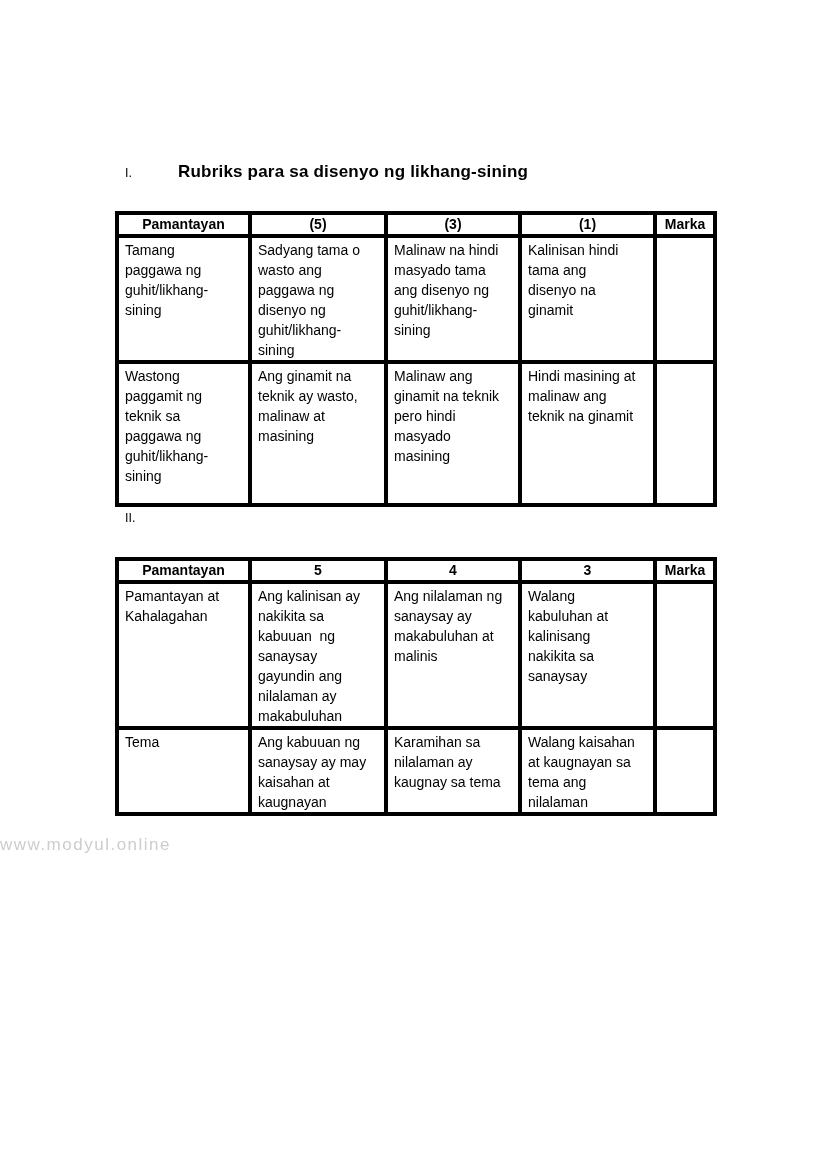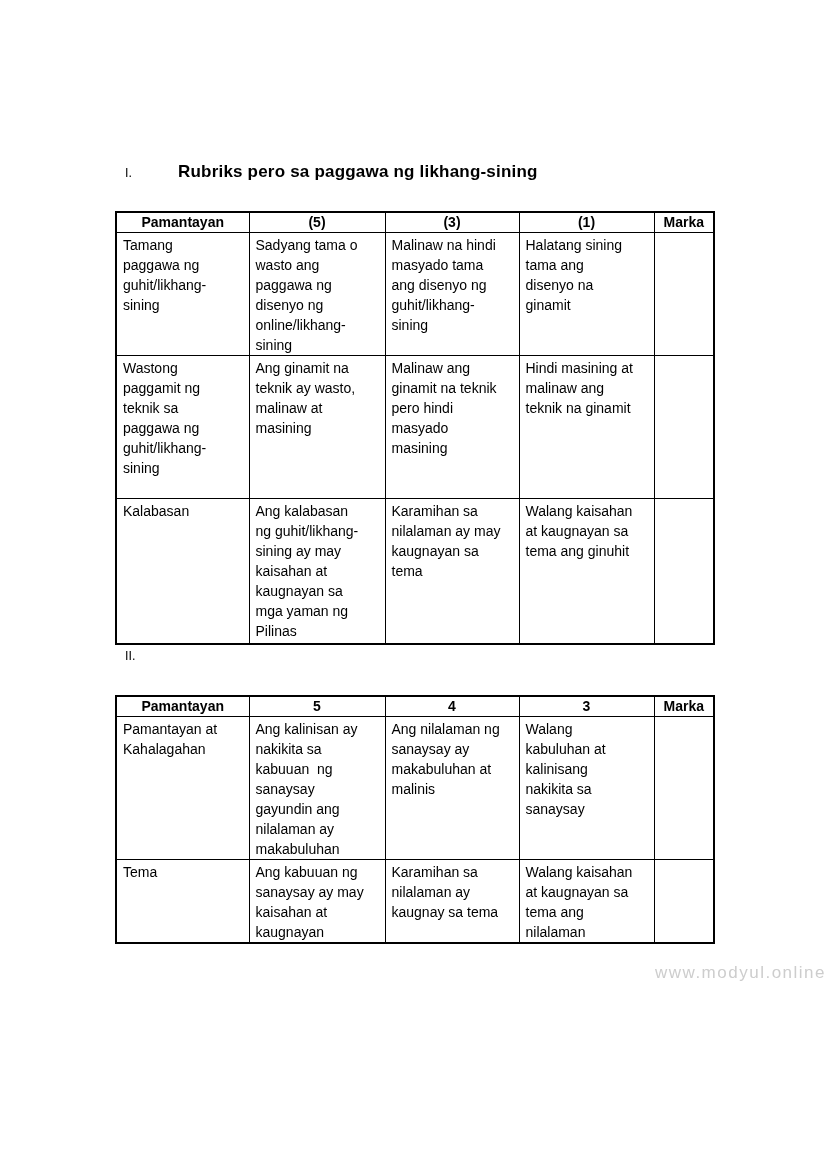--- a/index.html
+++ b/index.html
@@ -31,21 +31,21 @@
     font-weight: 700;
     letter-spacing: 0.2px;
   }
   table.rubric {
     border-collapse: collapse;
     table-layout: fixed;
     margin-left: 115px;
     border: 2px solid #000;
   }
   table.rubric th, table.rubric td {
-    border: 1px solid #000000;
+    border: 4px solid #000000;
     box-sizing: border-box;
   }
   table.rubric th {
     font-size: 14px;
     font-weight: 700;
     text-align: center;
     height: 20px;
     padding: 0 2px;
     line-height: 19px;
   }
@@ -69,35 +69,35 @@
   #table2 tr.r2 { height: 83px; }
   .footer-page-number {
     margin-top: 30px;
     text-align: center;
     font-family: "Liberation Serif", serif;
     font-size: 15.5px;
     line-height: 19px;
   }
   .watermark {
     margin-top: 18px;
-    text-align: right;
+    text-align: left;
     color: #cdcdcd;
     font-size: 17px;
     letter-spacing: 1.5px;
     line-height: 21px;
   }
 </style>
 </head>
 <body>
 
 <div class="page">
 
   <div class="section-heading" id="heading1">
     <span class="numeral">I.</span>
-    <span class="title">Rubriks pero sa paggawa ng likhang-sining</span>
+    <span class="title">Rubriks para sa disenyo ng likhang-sining</span>
   </div>
 
   <table class="rubric" id="table1">
     <colgroup>
       <col style="width:133px">
       <col style="width:136px">
       <col style="width:134px">
       <col style="width:135px">
       <col style="width:60px">
     </colgroup>
@@ -111,28 +111,28 @@
     </tr>
     <tr class="r0">
       <td>Tamang
 paggawa ng
 guhit/likhang-
 sining</td>
       <td>Sadyang tama o
 wasto ang
 paggawa ng
 disenyo ng
-online/likhang-
+guhit/likhang-
 sining</td>
       <td>Malinaw na hindi
 masyado tama
 ang disenyo ng
 guhit/likhang-
 sining</td>
-      <td>Halatang sining
+      <td>Kalinisan hindi
 tama ang
 disenyo na
 ginamit</td>
       <td></td>
     </tr>
     <tr class="r1">
       <td>Wastong
 paggamit ng
 teknik sa
 paggawa ng
@@ -143,38 +143,20 @@
 malinaw at
 masining</td>
       <td>Malinaw ang
 ginamit na teknik
 pero hindi
 masyado
 masining</td>
       <td>Hindi masining at
 malinaw ang
 teknik na ginamit</td>
-      <td></td>
-    </tr>
-    <tr class="r2">
-      <td>Kalabasan</td>
-      <td>Ang kalabasan
-ng guhit/likhang-
-sining ay may
-kaisahan at
-kaugnayan sa
-mga yaman ng
-Pilinas</td>
-      <td>Karamihan sa
-nilalaman ay may
-kaugnayan sa
-tema</td>
-      <td>Walang kaisahan
-at kaugnayan sa
-tema ang ginuhit</td>
       <td></td>
     </tr>
   </tbody>
     </table>
 
   <div class="section-heading" id="heading2">
     <span class="numeral">II.</span>
   </div>
 
   <table class="rubric" id="table2">

